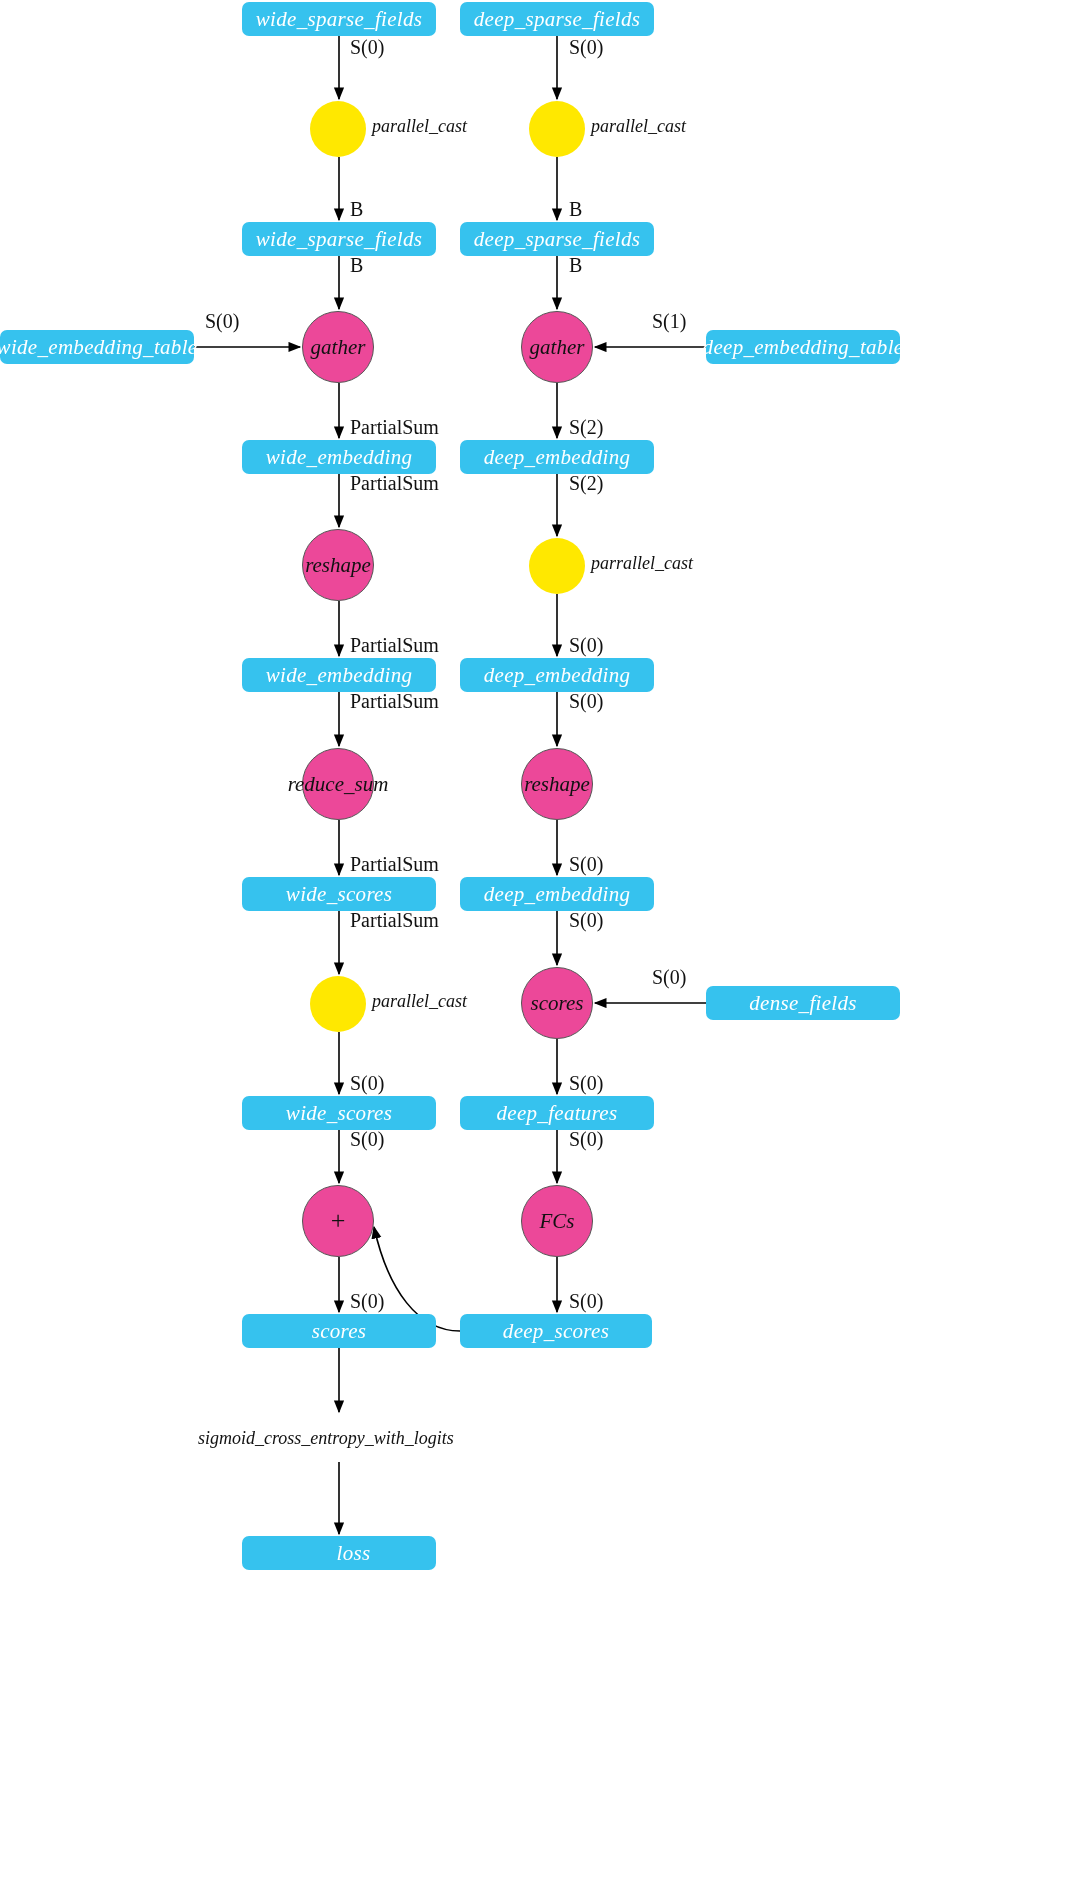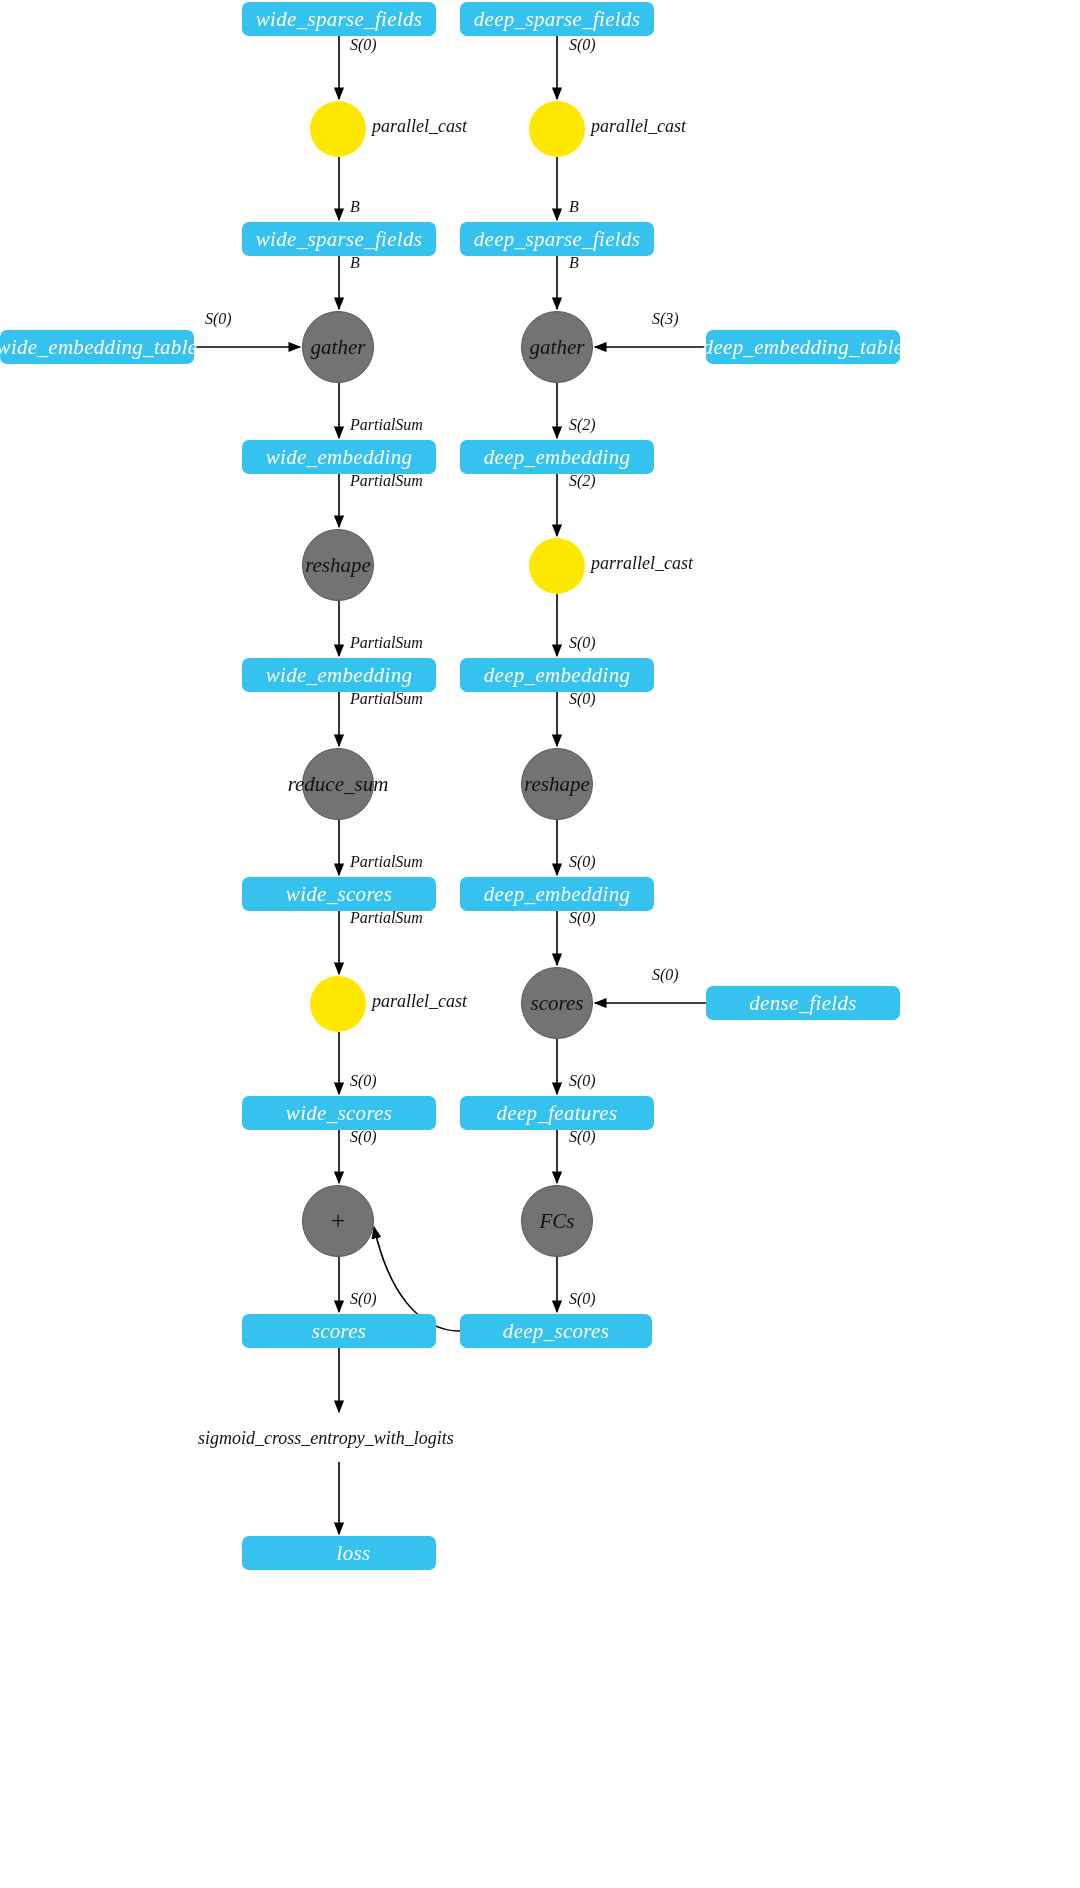--- a/index.html
+++ b/index.html
@@ -9,34 +9,34 @@
   svg#wires{position:absolute;left:0;top:0;width:1080px;height:1888px;}
 
   .node{position:absolute;box-sizing:border-box;border-radius:7px;}
 
   
   .box{background:#36c2ee;color:#ffffff;display:flex;align-items:center;
        justify-content:center;font-style:italic;font-size:21px;height:34px;
        letter-spacing:.3px;white-space:nowrap;}
 
   
-  .circ{border:1px solid #555;border-radius:50%;background:#737373;
+  .circ{border:1px solid #555;border-radius:50%;background:#ec4899;
         display:flex;align-items:center;justify-content:center;
         font-style:italic;font-size:21px;color:#111;white-space:nowrap;}
   .circ.plain{font-style:normal;font-size:26px;}
 
   
   .ycirc{background:#ffe800;border-radius:50%;}
 
   
   .lbl{position:absolute;font-style:italic;font-size:18px;color:#111;
        white-space:nowrap;}
 
   
-  .elbl{position:absolute;font-style:italic;font-size:16px;color:#111;
+  .elbl{position:absolute;font-size:20px;color:#111;
         white-space:nowrap;}
 </style>
 </head>
 <body>
 
 <div id="stage">
 
   <svg id="wires" viewBox="0 0 1080 1888" xmlns="http://www.w3.org/2000/svg">
     <defs>
       <marker id="ah" markerWidth="9" markerHeight="9" refX="7.2" refY="3.2" orient="auto" markerUnits="strokeWidth">
@@ -135,21 +135,21 @@
 
   <div class="node box" style="left:242px;top:1536px;width:194px;padding-left:29px;">loss</div>
 
   <div class="elbl" style="left:350px;top:36px;">S(0)</div>
   <div class="elbl" style="left:569px;top:36px;">S(0)</div>
   <div class="elbl" style="left:350px;top:198px;">B</div>
   <div class="elbl" style="left:569px;top:198px;">B</div>
   <div class="elbl" style="left:350px;top:254px;">B</div>
   <div class="elbl" style="left:569px;top:254px;">B</div>
   <div class="elbl" style="left:205px;top:310px;">S(0)</div>
-  <div class="elbl" style="left:652px;top:310px;">S(3)</div>
+  <div class="elbl" style="left:652px;top:310px;">S(1)</div>
   <div class="elbl" style="left:350px;top:416px;">PartialSum</div>
   <div class="elbl" style="left:569px;top:416px;">S(2)</div>
   <div class="elbl" style="left:350px;top:472px;">PartialSum</div>
   <div class="elbl" style="left:569px;top:472px;">S(2)</div>
   <div class="elbl" style="left:350px;top:634px;">PartialSum</div>
   <div class="elbl" style="left:569px;top:634px;">S(0)</div>
   <div class="elbl" style="left:350px;top:690px;">PartialSum</div>
   <div class="elbl" style="left:569px;top:690px;">S(0)</div>
   <div class="elbl" style="left:350px;top:853px;">PartialSum</div>
   <div class="elbl" style="left:569px;top:853px;">S(0)</div>

